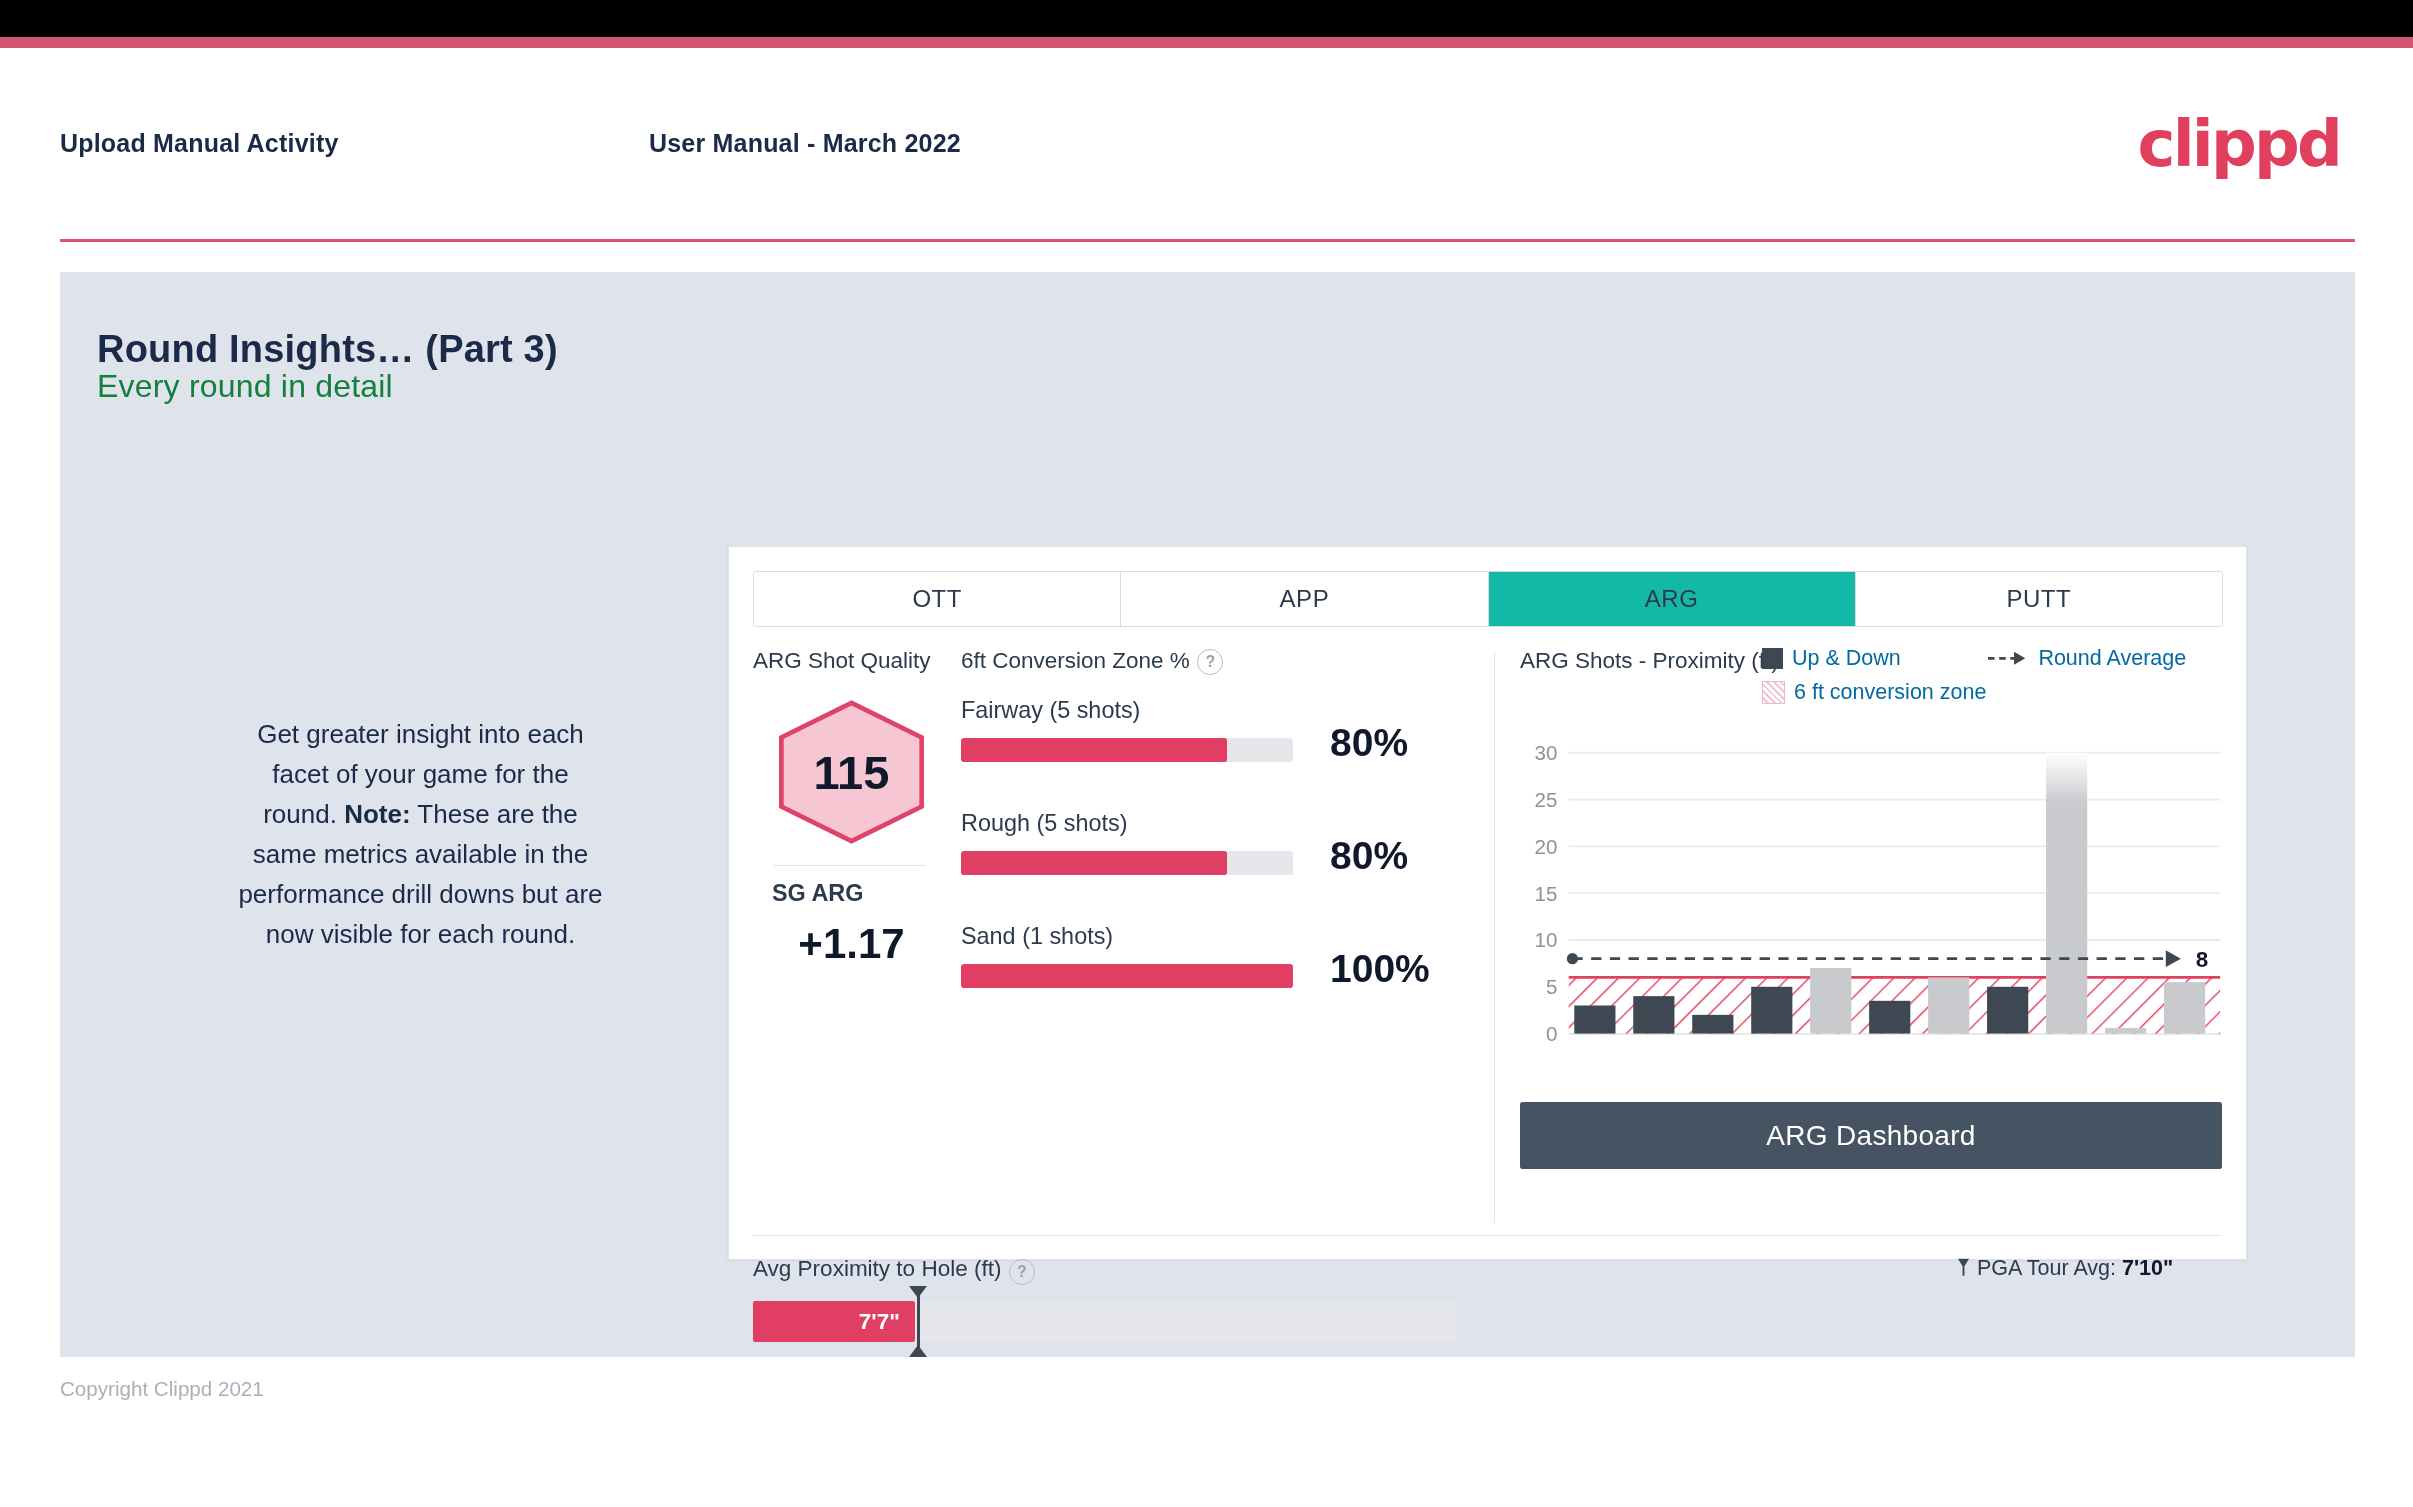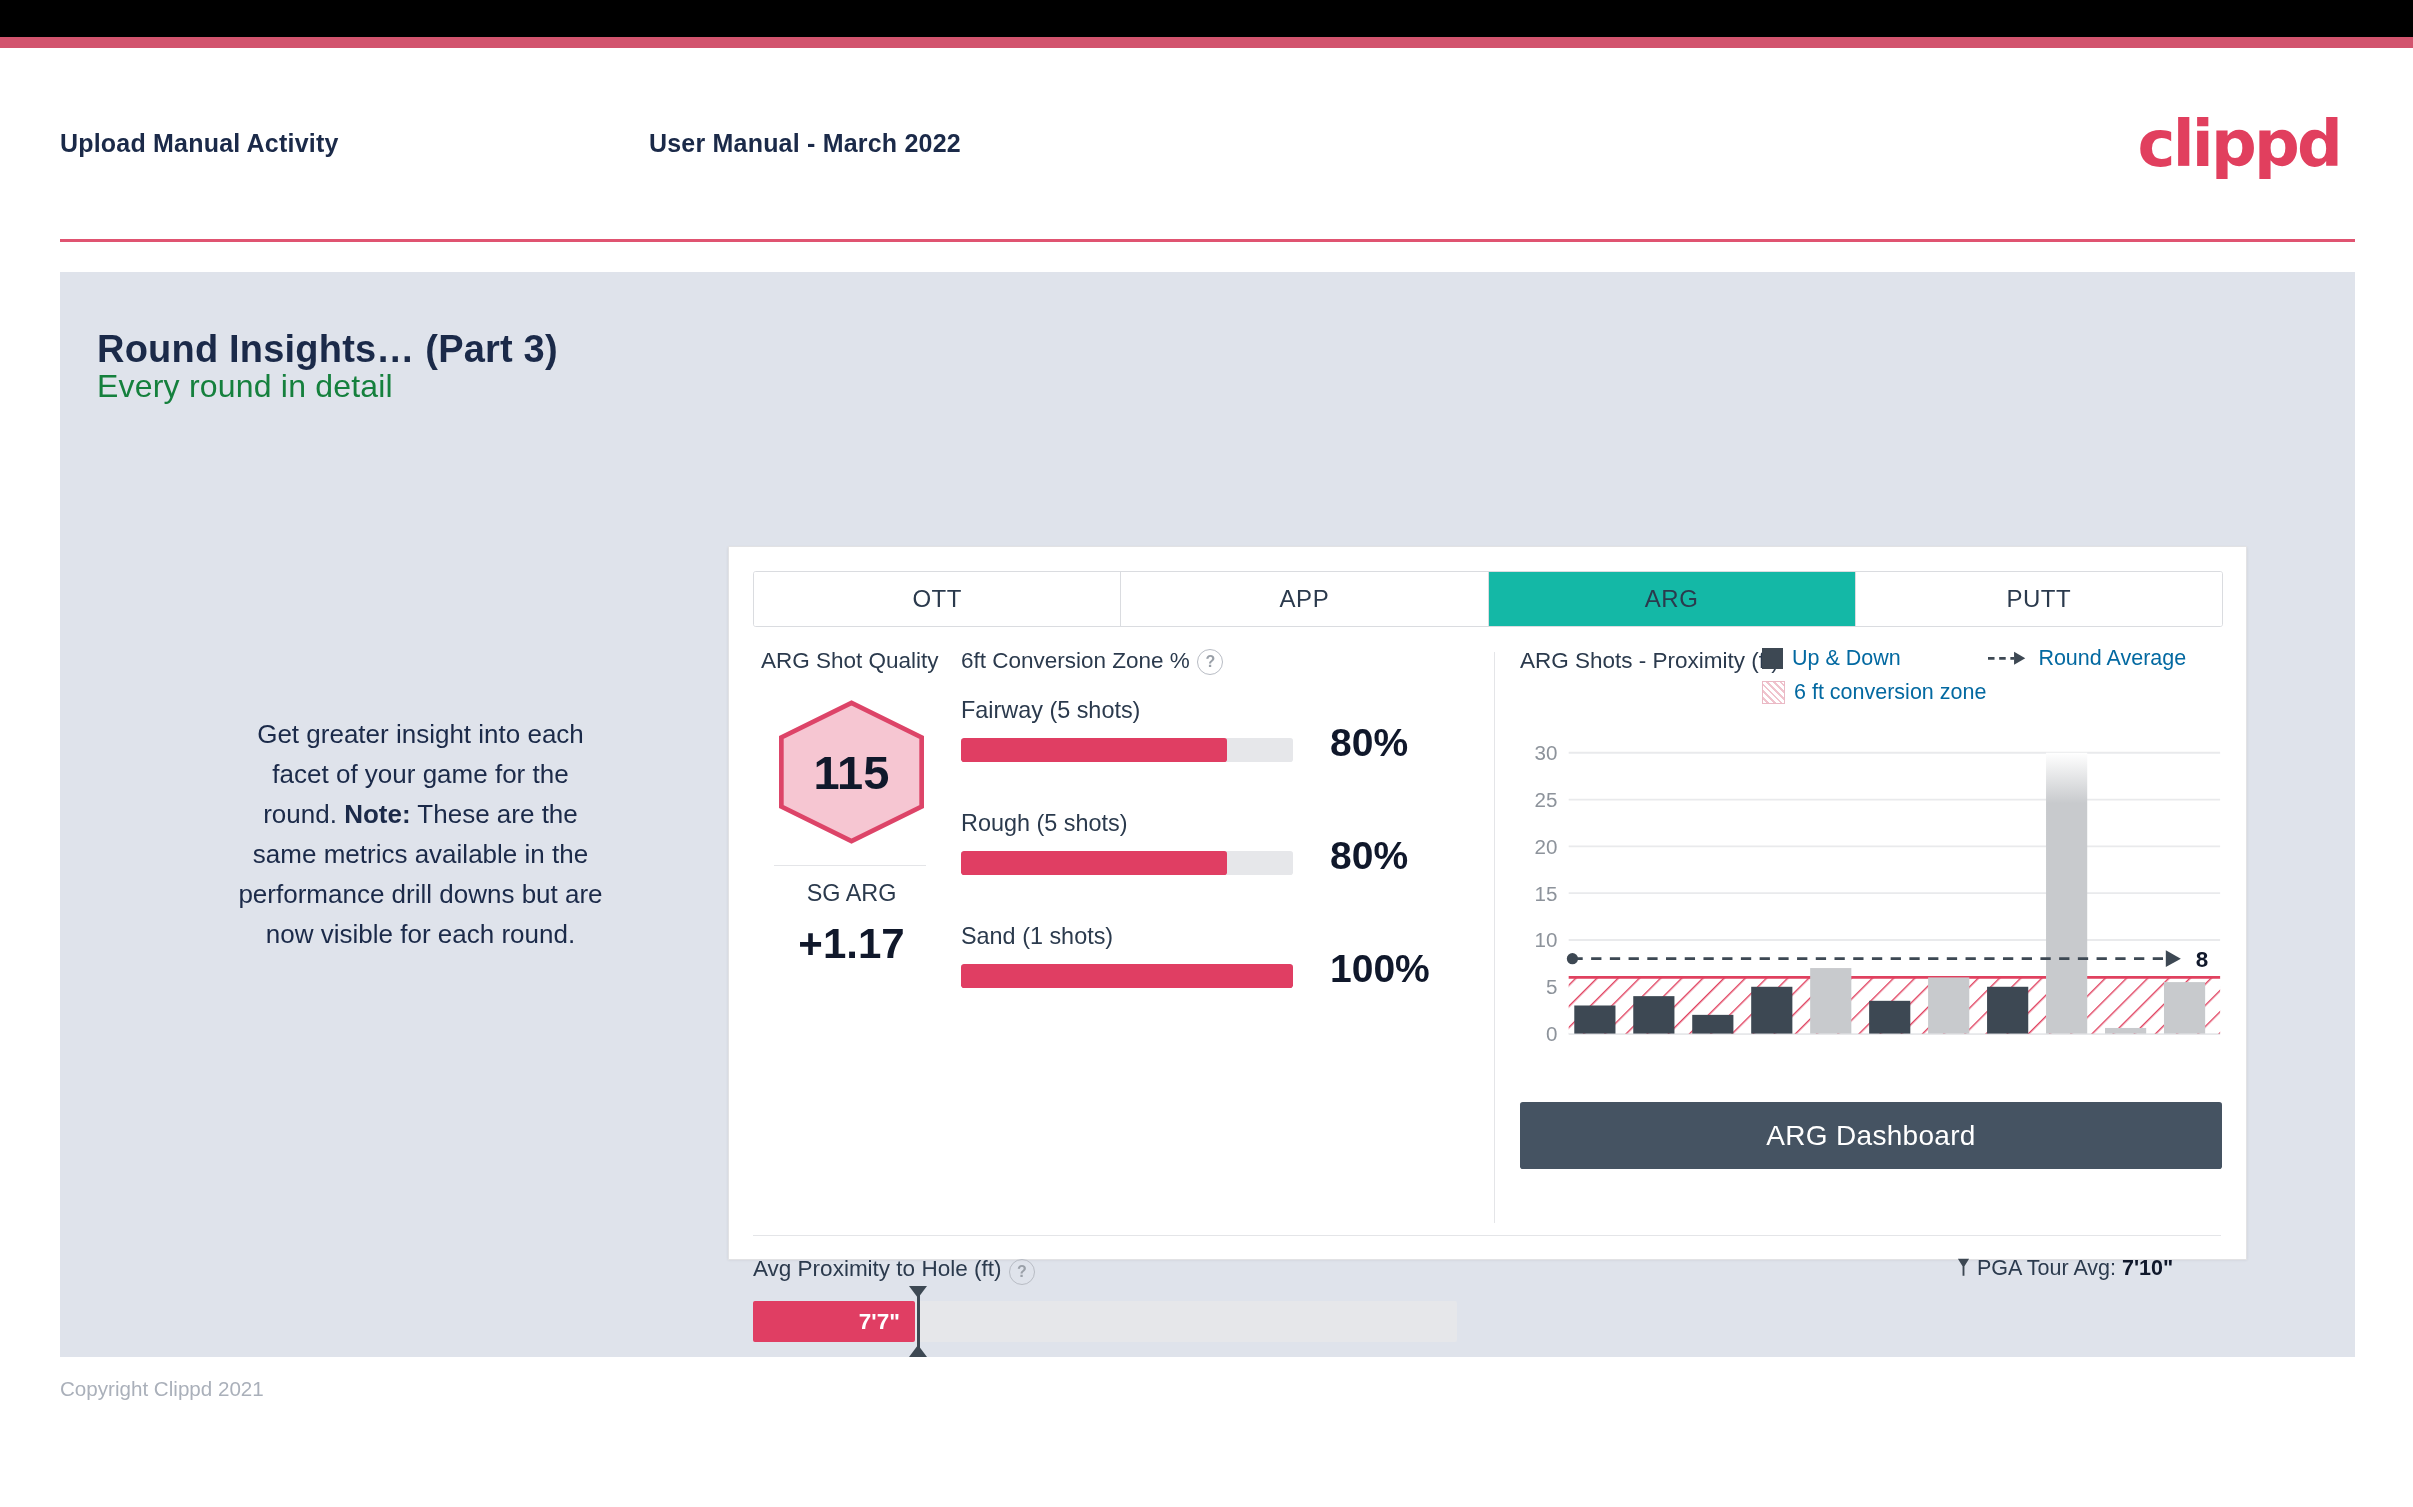--- a/index.html
+++ b/index.html
@@ -119,21 +119,21 @@
     font-weight: 700;
   }
   
   .hexwrap { position: absolute; left: 19px; top: 49px; width: 159px; height: 150px; }
   .hexnum {
     position: absolute; left: 0; top: 0; width: 159px; height: 150px;
     display: flex; align-items: center; justify-content: center;
     font-size: 47px; font-weight: 700; color: #10182b;
   }
   .sg-div { position: absolute; left: 20.6px; top: 217px; width: 152px; height: 0.9px; background: #e4e5e8; }
-  .sg-lbl { position: absolute; left: 19px; top: 232px; width: 159px; text-align: center; font-size: 23.4px; color: #2b3a4d;}
+  .sg-lbl { position: absolute; left: 19px; top: 232px; width: 159px; text-align: left; font-size: 23.4px; color: #2b3a4d; font-weight: bold;}
   .sg-val { position: absolute; left: 19px; top: 272px; width: 159px; text-align: center; font-size: 42px; font-weight: 700; color: #10182b;}
   
   .conv { position: absolute; left: 208px; top: 49px; width: 524px; }
   .conv-row { margin-bottom: 34px; position: relative; height: 79px; }
   .conv-name { font-size: 23.4px; color: #2b3a4d; margin-bottom: 13px; }
   .conv-bar {
     position: absolute; left: 0; top: 41px;
     width: 332px; height: 24px; background: #e6e7ea; border-radius: 2.8px;
     overflow: hidden;
   }
@@ -224,21 +224,21 @@
 
     <div class="tabs">
       <div class="tab">OTT</div>
       <div class="tab">APP</div>
       <div class="tab active">ARG</div>
       <div class="tab">PUTT</div>
     </div>
 
     <div class="col-left">
 
-      <div class="lbl" style="position:absolute;left:8px;top:0;">ARG Shot Quality</div>
+      <div class="lbl" style="position:absolute;left:0;top:0;">ARG Shot Quality</div>
 
       <div class="lbl" style="position:absolute;left:208px;top:0;">
         <span>6ft Conversion Zone %</span><span class="qmark">?</span>
       </div>
 
       <div class="hexwrap">
         <svg width="159" height="150" viewBox="0 0 170 160">
           <polygon points="85,6 160,43 160,117 85,154 10,117 10,43" fill="#f6c6d2" stroke="#dd4468" stroke-width="5"></polygon>
         </svg>
         <div class="hexnum">115</div>

